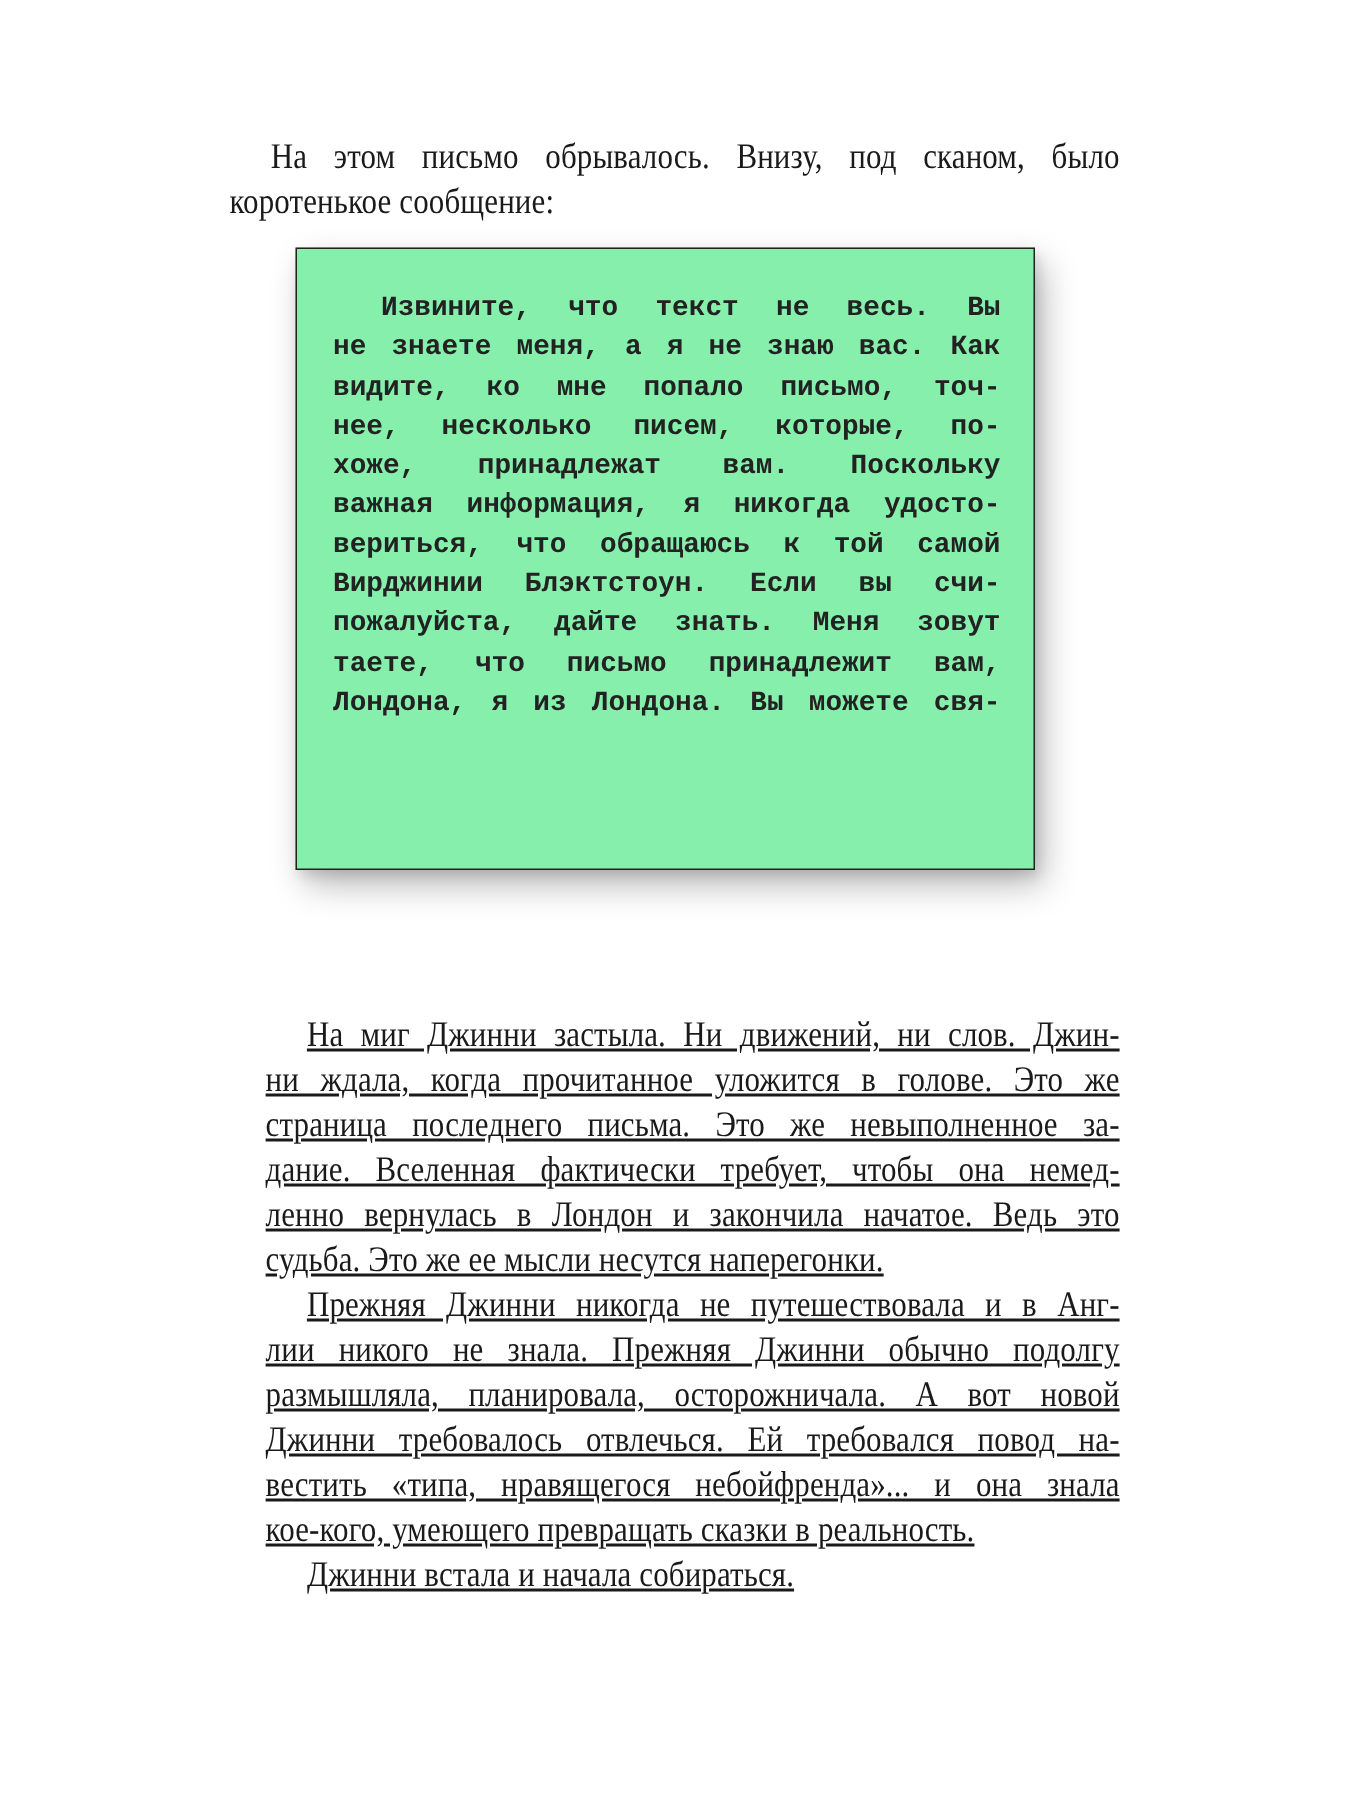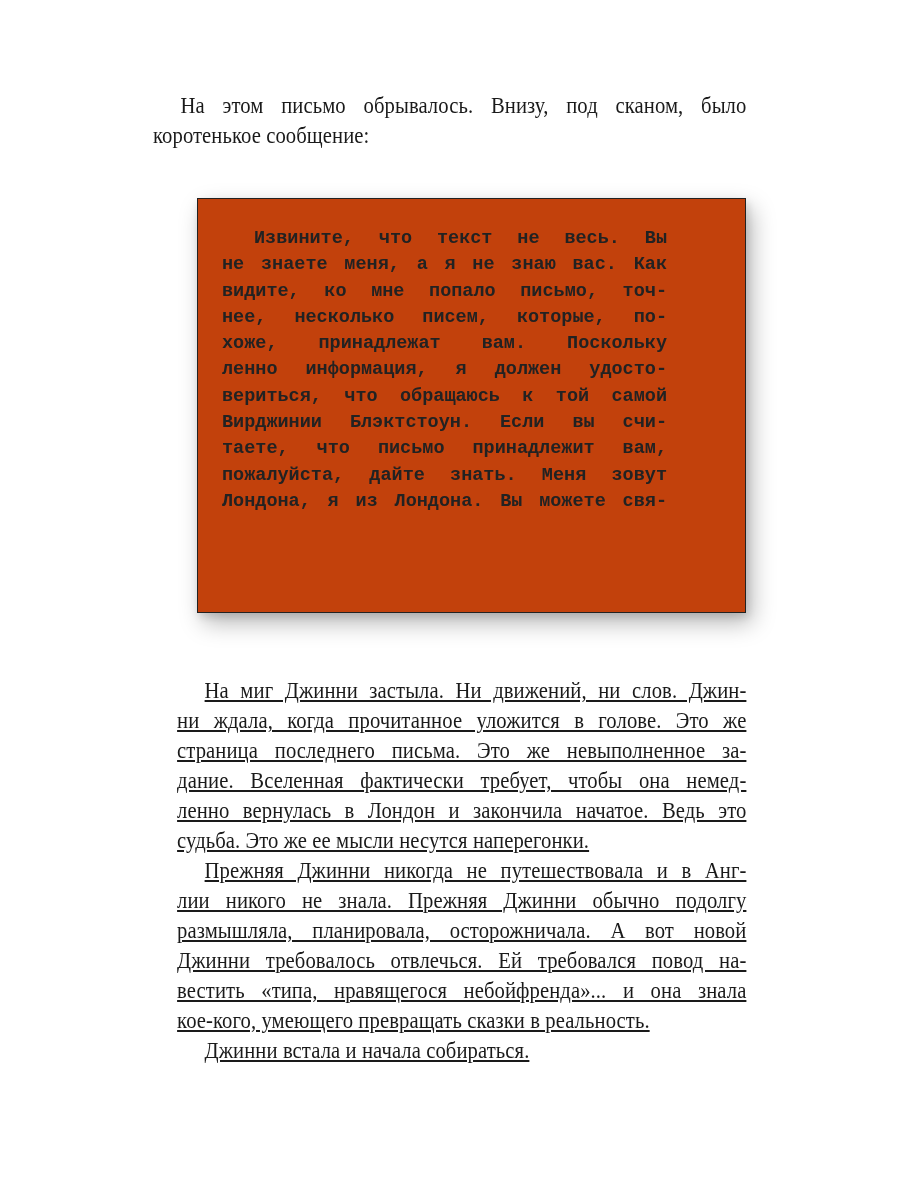--- a/index.html
+++ b/index.html
@@ -47,25 +47,25 @@
     }
     #intro {
       position: absolute;
       top: 90px;
       left: 0;
       text-indent: 0;
     }
     .letter-box {
       position: absolute;
       left: 197px;
-      top: 198px;
-      width: 549px;
+      top: 165px;
+      width: 493px;
       height: 415px;
       border: 1.5px solid #222;
-      background: #c2410c;
+      background: #86efac;
       box-shadow: 6px 10px 22px rgba(0,0,0,0.28), 2px 4px 8px rgba(0,0,0,0.12);
       box-sizing: border-box;
     }
     .letter-text {
       position: absolute;
       left: 24px;
       top: 27px;
       width: 445px;
       font-family: "Liberation Mono", "DejaVu Sans Mono", monospace;
       font-size: 18.5px;
@@ -125,20 +125,20 @@
 
 </div>
 
 <div class="letter-box">
   <div class="letter-text">
     <span class="ln first">Извините, что текст не весь. Вы</span>
     <span class="ln">не знаете меня, а я не знаю вас. Как</span>
     <span class="ln">видите, ко мне попало письмо, точ-</span>
     <span class="ln">нее, несколько писем, которые, по-</span>
     <span class="ln">хоже, принадлежат вам. Поскольку</span>
-    <span class="ln">ленно информация, я должен удосто-</span>
+    <span class="ln">важная информация, я никогда удосто-</span>
     <span class="ln">вериться, что обращаюсь к той самой</span>
     <span class="ln">Вирджинии Блэктстоун. Если вы счи-</span>
+    <span class="ln">пожалуйста, дайте знать. Меня зовут</span>
     <span class="ln">таете, что письмо принадлежит вам,</span>
-    <span class="ln">пожалуйста, дайте знать. Меня зовут</span>
     <span class="ln">Лондона, я из Лондона. Вы можете свя-</span>
   </div>
 </div>
 
 </body></html>

